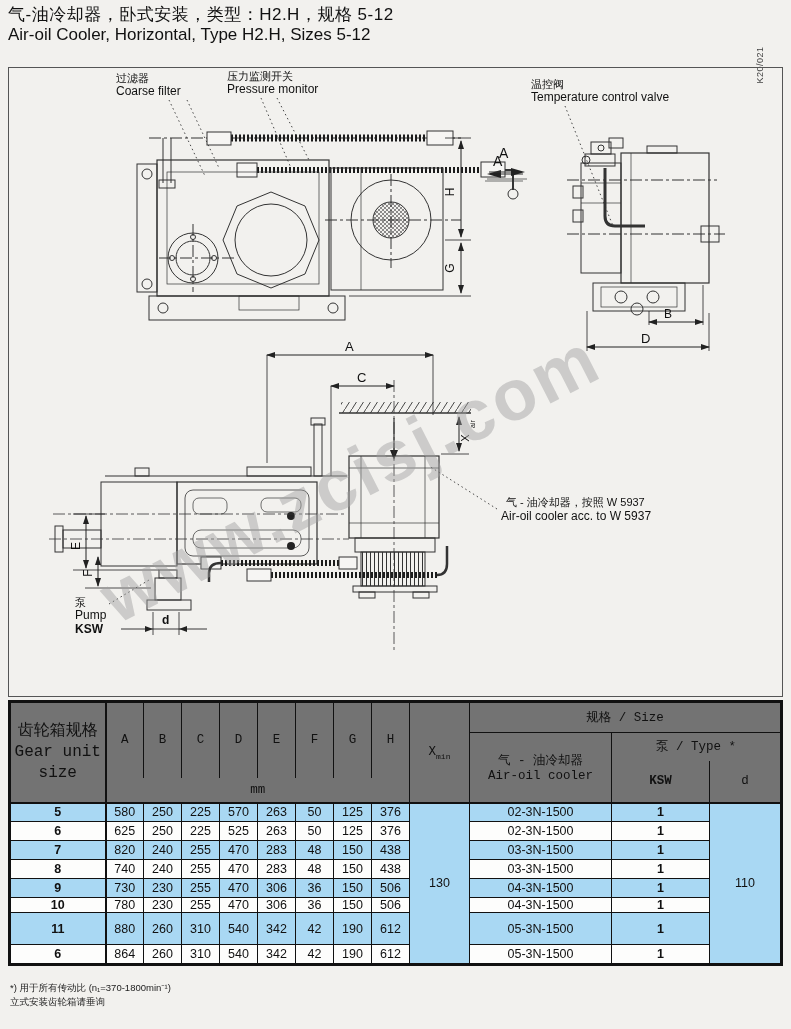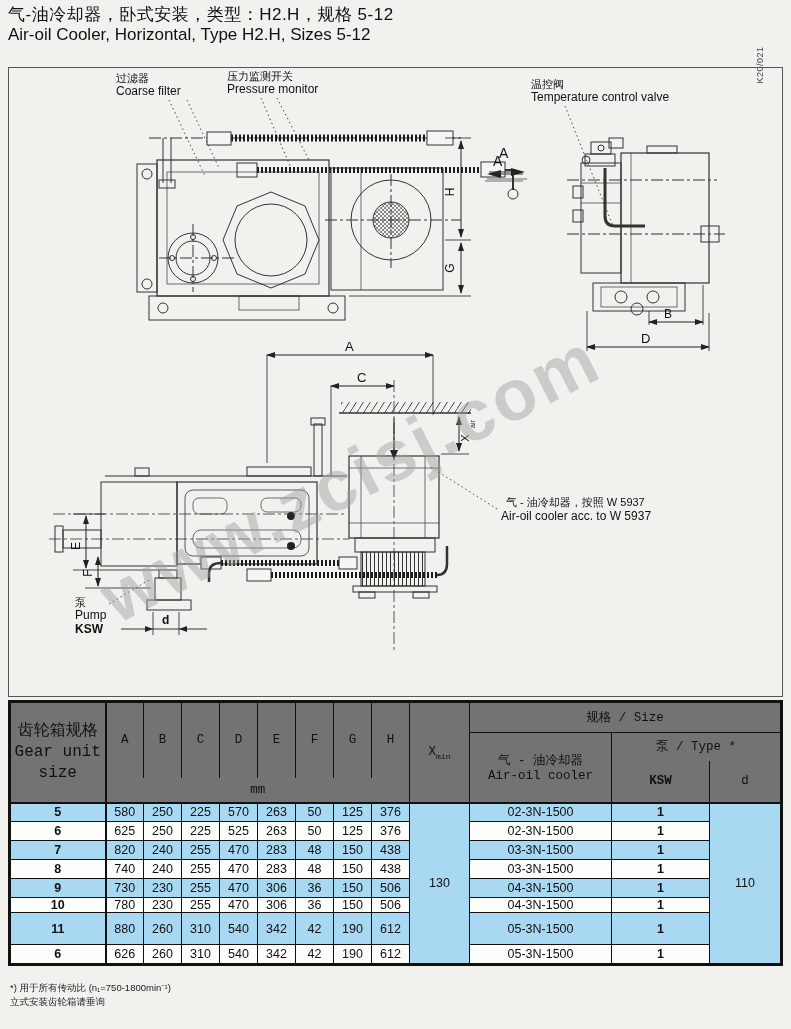--- a/index.html
+++ b/index.html
@@ -438,33 +438,33 @@
         <td>540</td>
         <td>342</td>
         <td>42</td>
         <td>190</td>
         <td>612</td>
         <td>05-3N-1500</td>
         <td class="v-ksw">1</td>
       </tr>
       <tr style="height:19px">
         <td class="c-size">6</td>
-        <td>626</td>
+        <td>864</td>
         <td>260</td>
         <td>310</td>
         <td>540</td>
         <td>342</td>
         <td>42</td>
         <td>190</td>
         <td>612</td>
         <td>05-3N-1500</td>
         <td class="v-ksw">1</td>
       </tr>
     </tbody>
   </table>
 </div>
 
 <div class="footnotes">
   <div>
-    <div>*) 用于所有传动比 (n₁=750-1800min⁻¹)</div>
+    <div>*) 用于所有传动比 (n₁=370-1800min⁻¹)</div>
     <div>立式安装齿轮箱请垂询</div>
   </div>
 </div>
 
 </body></html>

